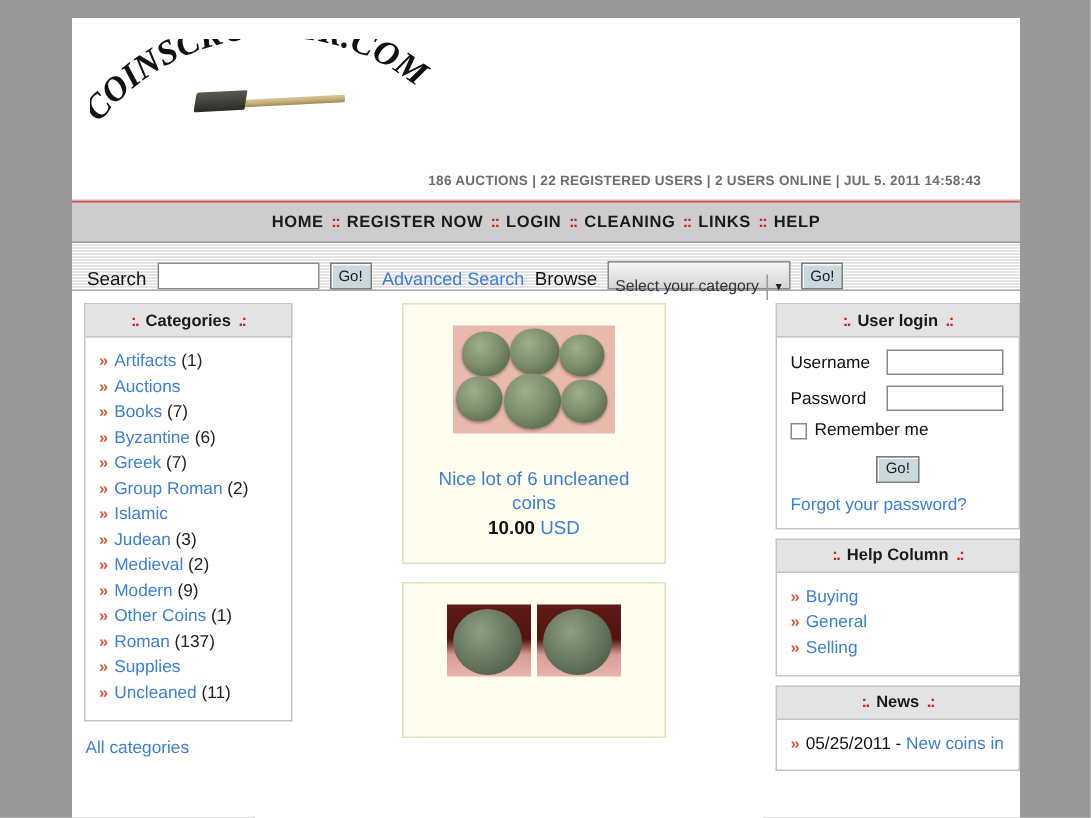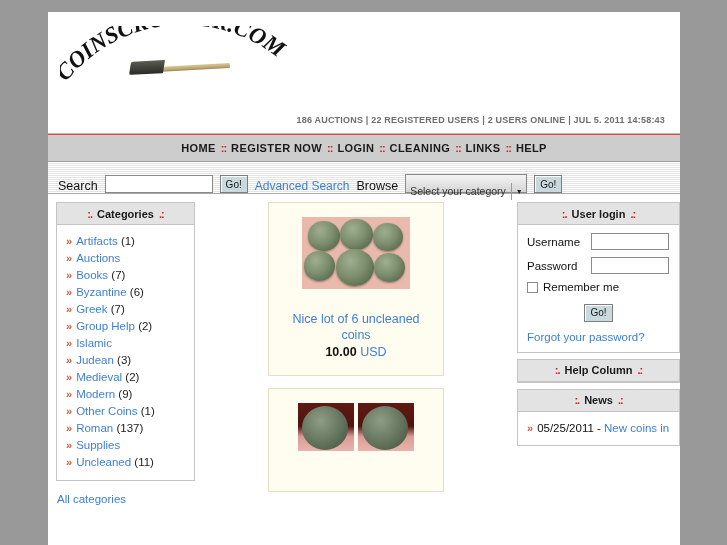--- a/index.html
+++ b/index.html
@@ -63,21 +63,21 @@
   .tagline {
     position: absolute;
     left: 14px; top: 74px;
     font-size: 13.5px;
     font-weight: bold;
     letter-spacing: 1.2px;
     color: #1a1a1a;
   }
   .stats {
     position: absolute;
-    right: 15px; top: 103px;
+    right: 26px; top: 103px;
     font-size: 9px;
     font-weight: bold;
     color: #6d6d6d;
     letter-spacing: .2px;
     white-space: nowrap;
   }
 
   
   .nav {
     height: 28px;
@@ -383,21 +383,21 @@
           <span>Categories</span>
           <span class="deco">.:</span>
         </div>
         <div class="panel-body">
           <ul class="catlist">
             <li><span class="bullet">»</span><a href="#">Artifacts</a> <span class="count">(1)</span></li>
             <li><span class="bullet">»</span><a href="#">Auctions</a> <span class="count"></span></li>
             <li><span class="bullet">»</span><a href="#">Books</a> <span class="count">(7)</span></li>
             <li><span class="bullet">»</span><a href="#">Byzantine</a> <span class="count">(6)</span></li>
             <li><span class="bullet">»</span><a href="#">Greek</a> <span class="count">(7)</span></li>
-            <li><span class="bullet">»</span><a href="#">Group Help</a> <span class="count">(2)</span></li>
+            <li><span class="bullet">»</span><a href="#">Group Roman</a> <span class="count">(2)</span></li>
             <li><span class="bullet">»</span><a href="#">Islamic</a> <span class="count"></span></li>
             <li><span class="bullet">»</span><a href="#">Judean</a> <span class="count">(3)</span></li>
             <li><span class="bullet">»</span><a href="#">Medieval</a> <span class="count">(2)</span></li>
             <li><span class="bullet">»</span><a href="#">Modern</a> <span class="count">(9)</span></li>
             <li><span class="bullet">»</span><a href="#">Other Coins</a> <span class="count">(1)</span></li>
             <li><span class="bullet">»</span><a href="#">Roman</a> <span class="count">(137)</span></li>
             <li><span class="bullet">»</span><a href="#">Supplies</a> <span class="count"></span></li>
             <li><span class="bullet">»</span><a href="#">Uncleaned</a> <span class="count">(11)</span></li>
           </ul>
         </div>
@@ -463,20 +463,27 @@
           <a class="forgot" href="#">Forgot your password?</a>
         </div>
       </div>
 
       <div class="panel">
         <div class="panel-head">
           <span class="deco">:.</span>
           <span>Help Column</span>
           <span class="deco">.:</span>
         </div>
+        <div class="panel-body">
+          <ul class="helplist">
+            <li><span class="bullet">»</span><a class="plainlink" href="#">Buying</a></li>
+            <li><span class="bullet">»</span><a class="plainlink" href="#">General</a></li>
+            <li><span class="bullet">»</span><a class="plainlink" href="#">Selling</a></li>
+          </ul>
+        </div>
       </div>
 
       <div class="panel">
         <div class="panel-head">
           <span class="deco">:.</span>
           <span>News</span>
           <span class="deco">.:</span>
         </div>
         <div class="panel-body">
           <ul class="newslist">

